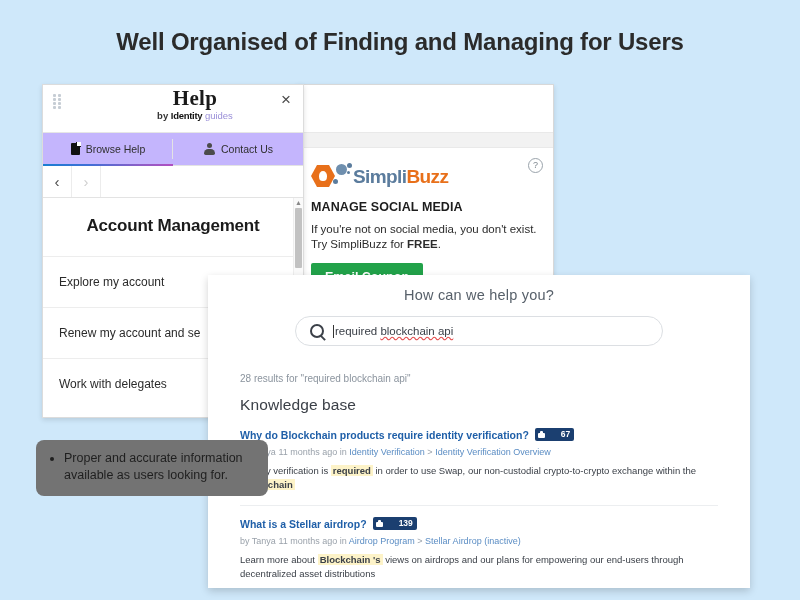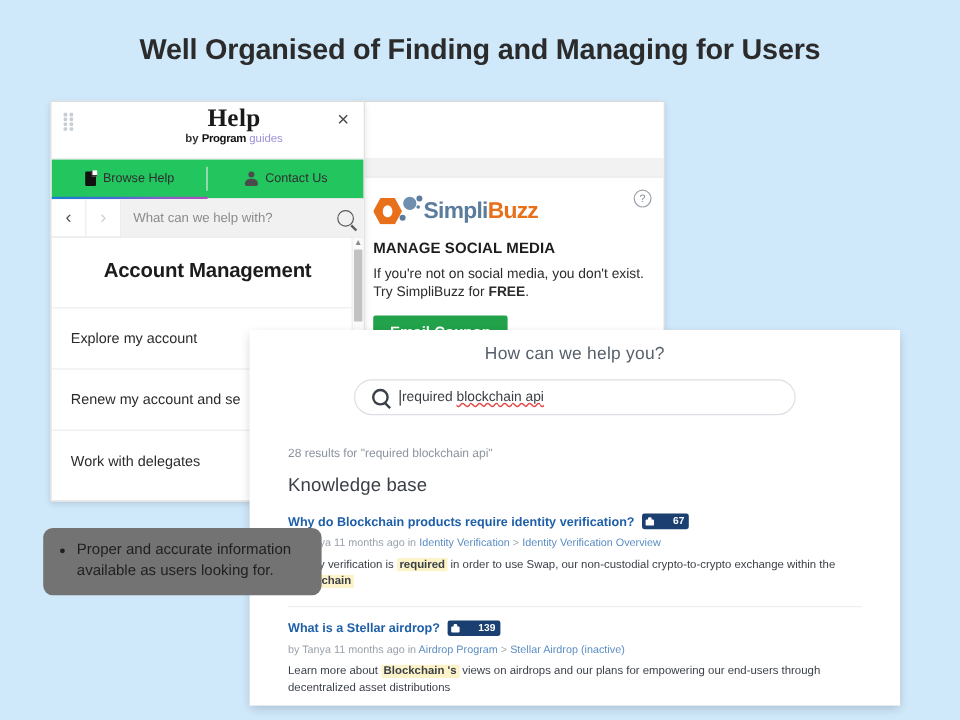--- a/index.html
+++ b/index.html
@@ -97,21 +97,21 @@
     line-height: 15px;
     text-align: center;
     cursor: pointer;
   }
 
   .hw-tabs {
     display: flex;
     height: 32px;
     border-bottom: 1px solid #e3e3e3;
     position: relative;
-    background: #22c55e;
+    background: #c4b5fd;
   }
   .hw-tab {
     flex: 1;
     display: flex;
     align-items: center;
     justify-content: center;
     gap: 6px;
     font-size: 10.5px;
     color: #2f2f2f;
     cursor: pointer;
@@ -569,44 +569,40 @@
         <i></i>
         <i></i>
         <i></i>
         <i></i>
         <i></i>
         <i></i>
         <i></i>
     </div>
     <div class="hw-brand">
       <div class="help-word">Help</div>
-      <div class="byline"><span class="by">by</span> <span class="gd">Program</span> <span class="guides">guides</span></div>
+      <div class="byline"><span class="by">by</span> <span class="gd">Identity</span> <span class="guides">guides</span></div>
     </div>
     <div class="hw-close">×</div>
   </div>
 
   <div class="hw-tabs">
     <div class="hw-tab active">
       <span class="icon-doc"></span>
       <span>Browse Help</span>
       <span class="tab-sep"></span>
     </div>
     <div class="hw-tab">
       <span class="icon-person"></span>
       <span>Contact Us</span>
     </div>
   </div>
 
   <div class="hw-searchrow">
     <div class="nav-arrow back">‹</div>
     <div class="nav-arrow fwd">›</div>
-    <div class="hw-searchbox">
-      <span class="ph">What can we help with?</span>
-      <span class="mag"></span>
-    </div>
   </div>
 
   <div class="hw-body">
     <div class="hw-scrollbar">
       <div class="arrow-up">▲</div>
       <div class="thumb"></div>
     </div>
     <div class="hw-pagetitle">Account Management</div>
     <div class="hw-listitem">Explore my account</div>
     <div class="hw-listitem">Renew my account and se</div>

